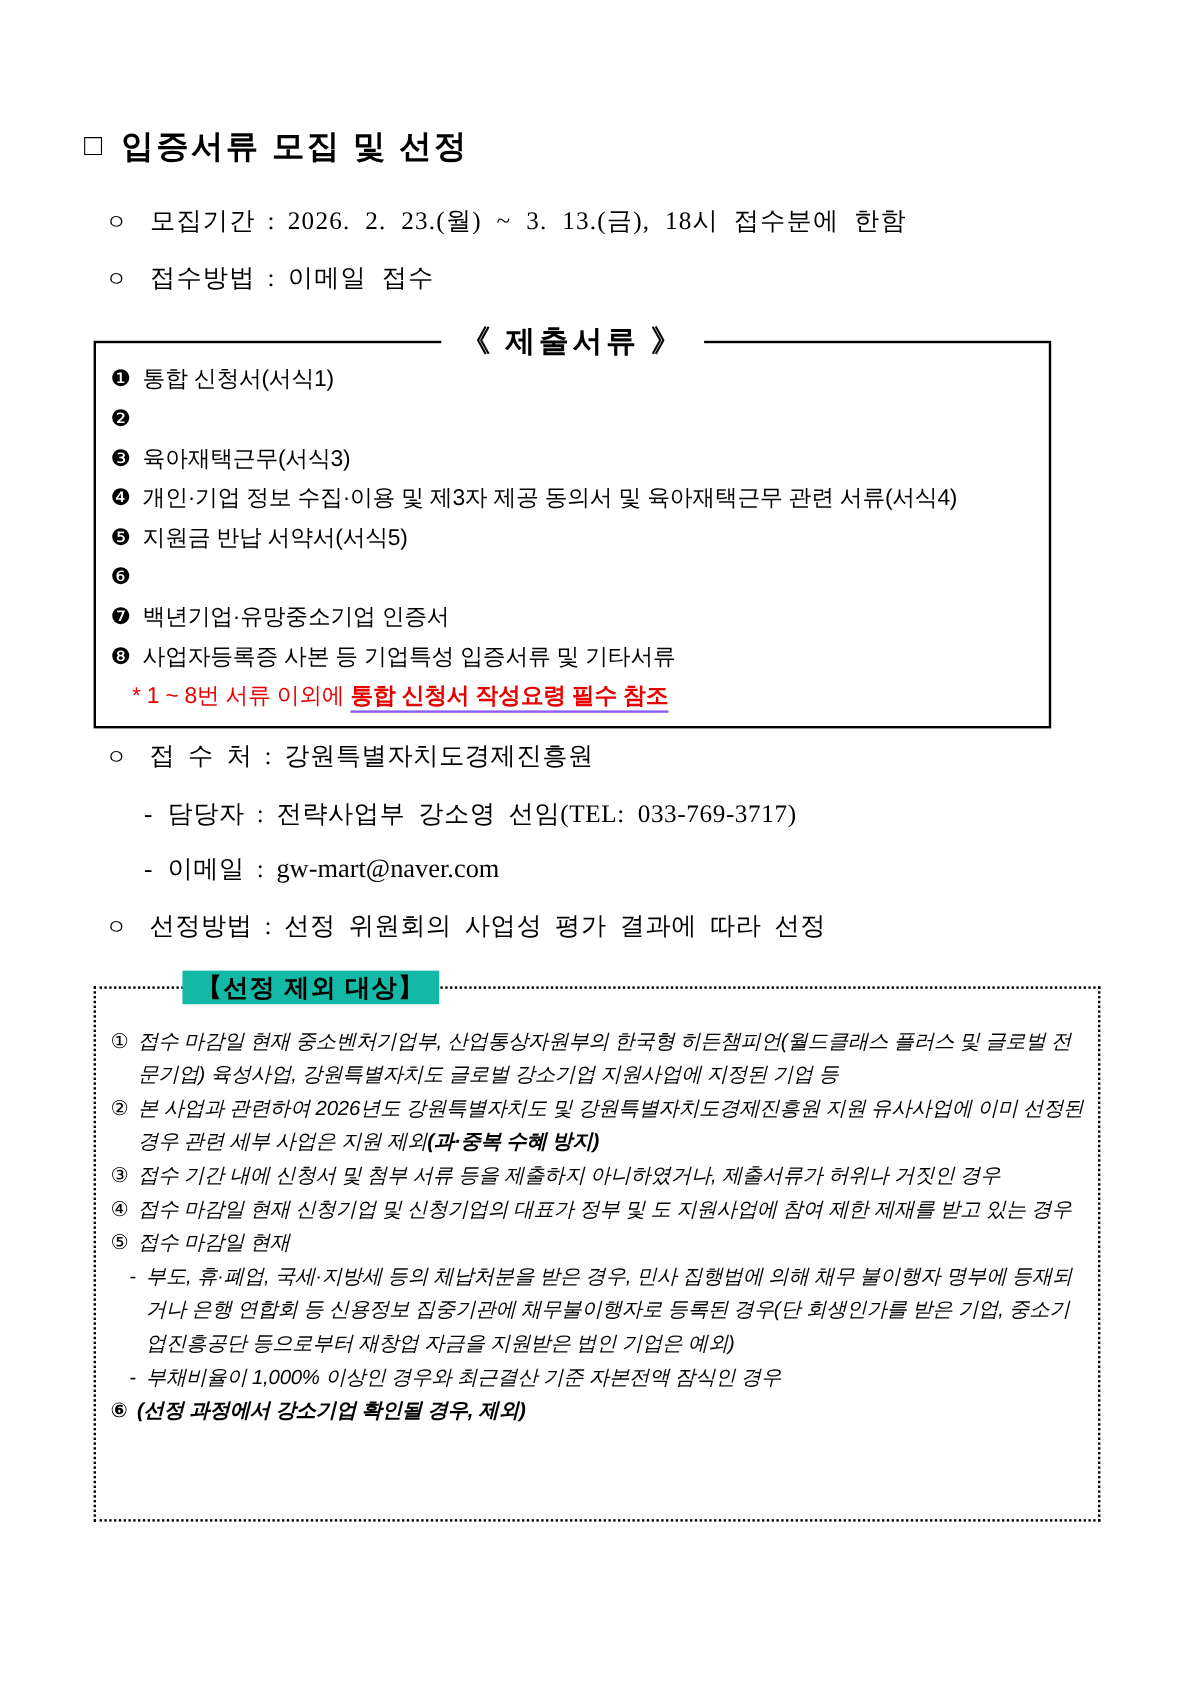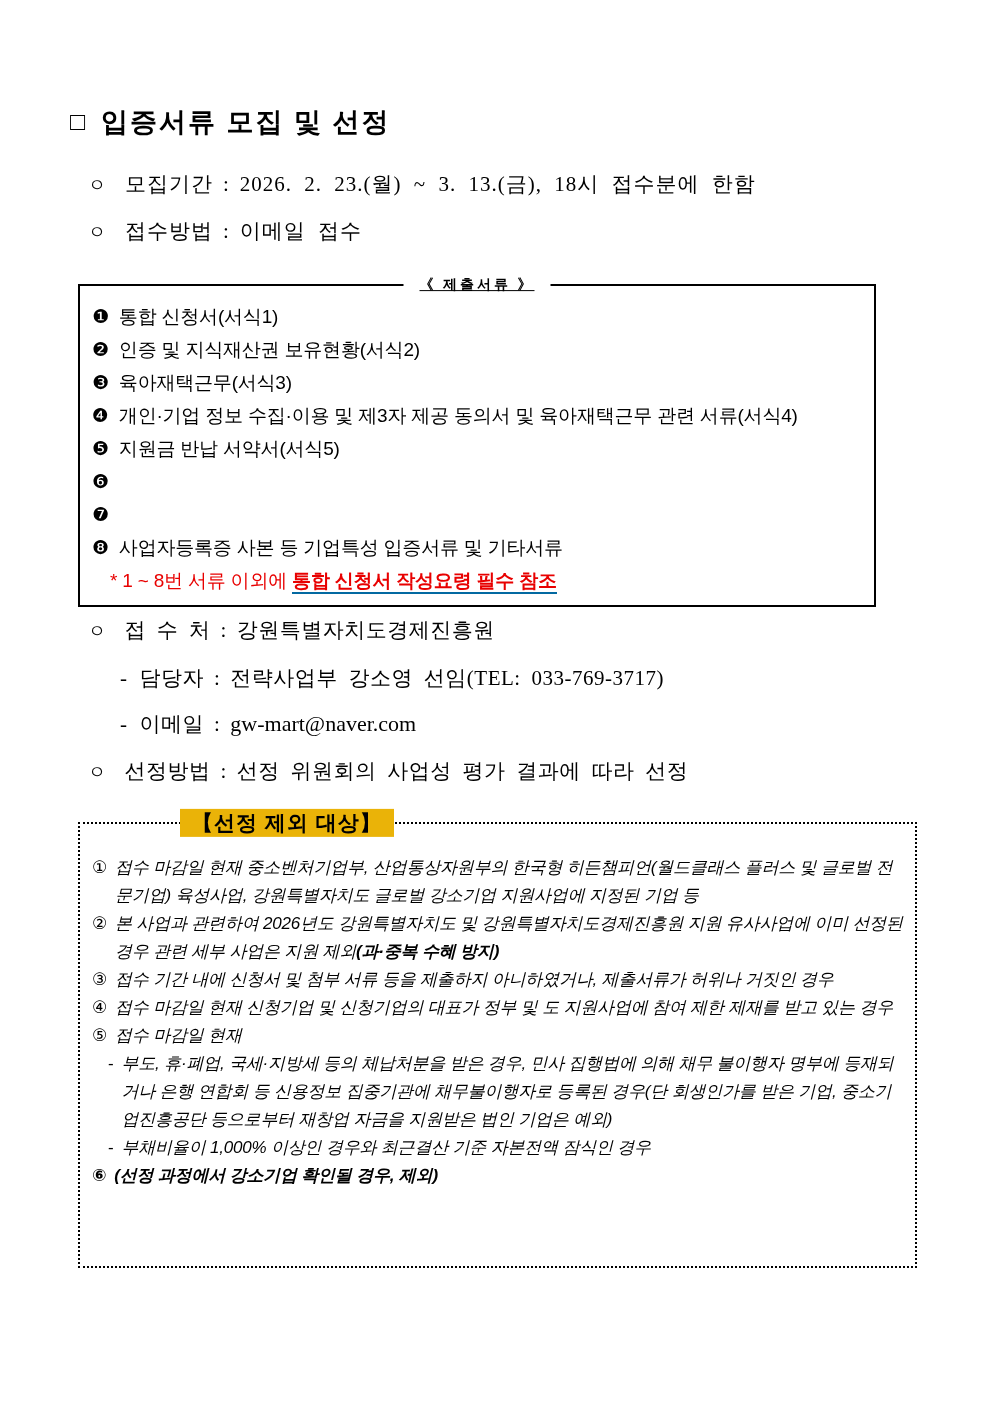--- a/index.html
+++ b/index.html
@@ -27,48 +27,48 @@
   .b2{top:217px;}
   
   .box1{
     position:absolute;left:78px;top:284px;width:794px;min-height:302px;
     border:2px solid #000;background:#fff;
   }
   .box1-title{
     position:absolute;left:50%;top:0;transform:translate(-50%,-55%);
     background:#fff;padding:0 16px;white-space:nowrap;
     font-family:"Liberation Serif","DejaVu Serif",serif;
-    font-size:14px;font-weight:700;letter-spacing:3px;text-decoration:underline;
+    font-size:25px;font-weight:700;letter-spacing:3px;
   }
   .box1-items{padding:14px 8px 8px 12px;font-family:"Liberation Sans","DejaVu Sans",sans-serif;font-size:19px;letter-spacing:-0.2px;}
   .item{display:flex;gap:10px;line-height:33px;align-items:baseline;}
   .item .num{flex:0 0 auto;font-size:19px;}
   .note{margin-left:18px;line-height:33px;color:#e80000;font-size:19px;}
-  .note .em{font-weight:700;border-bottom:2px solid #0369a1;padding-bottom:1px;}
+  .note .em{font-weight:700;border-bottom:2px solid #8b5cf6;padding-bottom:1px;}
   
   .cline{
     position:absolute;font-size:21px;letter-spacing:0.5px;word-spacing:5px;
     display:flex;align-items:baseline;
   }
   .cline .marker{font-size:18px;margin-right:18px;}
   .cline .dash{margin-right:12px;}
   .cline .sep{margin:0 10px;}
   .c1{left:88px;top:616px;}
   .c2{left:120px;top:664px;}
   .c3{left:120px;top:710px;}
   .c4{left:88px;top:757px;}
   .email-value{font-size:22px;letter-spacing:0;word-spacing:1px;}
   
   .box2{
     position:absolute;left:78px;top:822px;width:835px;min-height:442px;
     border:2px dotted #000;background:#fff;
   }
   .box2-title{
-    position:absolute;left:100px;top:0;transform:translateY(-54%);
-    background:#eab308;padding:0 12px;white-space:nowrap;
+    position:absolute;left:72px;top:0;transform:translateY(-54%);
+    background:#14b8a6;padding:0 12px;white-space:nowrap;
     font-family:"Liberation Sans","DejaVu Sans",sans-serif;
     font-size:21px;font-weight:700;letter-spacing:1px;
   }
   .box2-items{
     padding:30px 12px 14px 12px;
     font-family:"Liberation Sans","DejaVu Sans",sans-serif;
     font-size:17px;line-height:28px;letter-spacing:-0.2px;
   }
   .ex-item{display:flex;gap:8px;align-items:baseline;}
   .ex-item .cnum{flex:0 0 auto;}
@@ -102,39 +102,39 @@
 
   <div class="box1">
     <div class="box1-title">《 제출서류 》</div>
     <div class="box1-items">
       <div class="item">
         <span class="num">❶</span>
         <span>통합 신청서(서식1)</span>
       </div>
       <div class="item">
         <span class="num">❷</span>
-        <span>인증 및 지식재산권 보유현황(서식2)</span>
       </div>
       <div class="item">
         <span class="num">❸</span>
         <span>육아재택근무(서식3)</span>
       </div>
       <div class="item">
         <span class="num">❹</span>
         <span>개인·기업 정보 수집·이용 및 제3자 제공 동의서 및 육아재택근무 관련 서류(서식4)</span>
       </div>
       <div class="item">
         <span class="num">❺</span>
         <span>지원금 반납 서약서(서식5)</span>
       </div>
       <div class="item">
         <span class="num">❻</span>
       </div>
       <div class="item">
         <span class="num">❼</span>
+        <span>백년기업·유망중소기업 인증서</span>
       </div>
       <div class="item">
         <span class="num">❽</span>
         <span>사업자등록증 사본 등 기업특성 입증서류 및 기타서류</span>
       </div>
       <div class="note">
         <span>* 1 ~ 8번 서류 이외에 </span><span class="em">통합 신청서 작성요령 필수 참조</span>
       </div>
     </div>
   </div>

